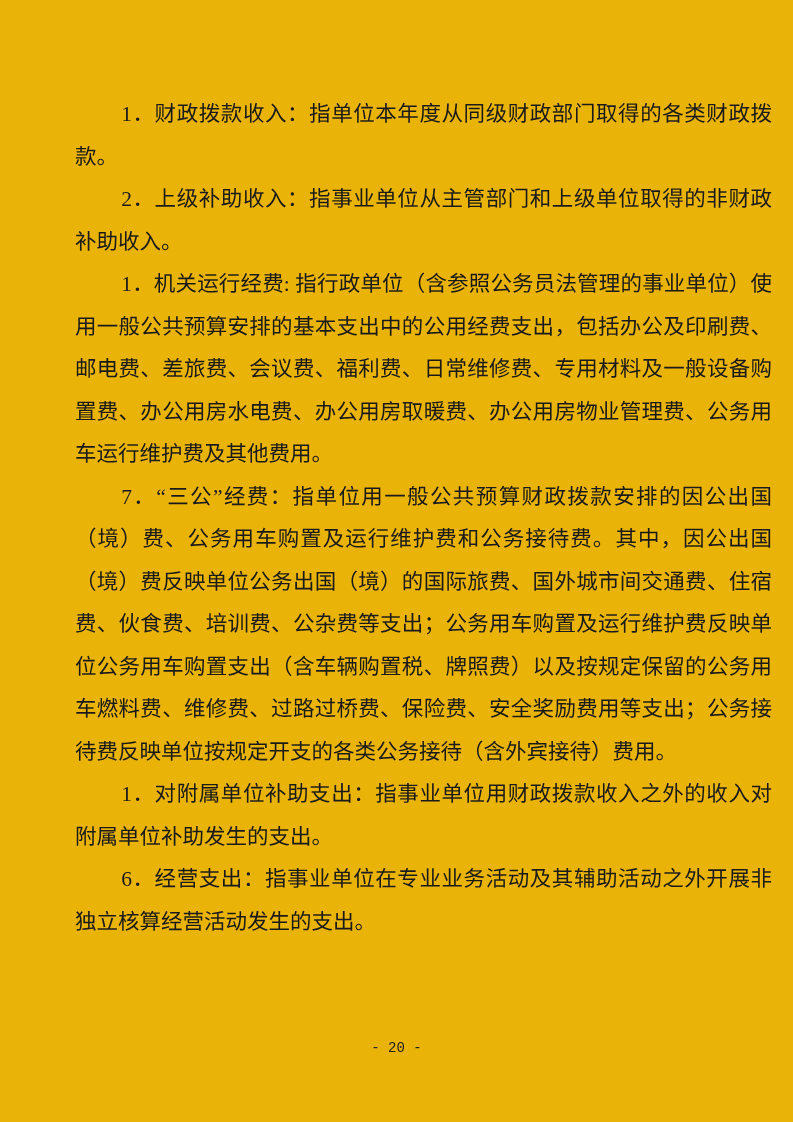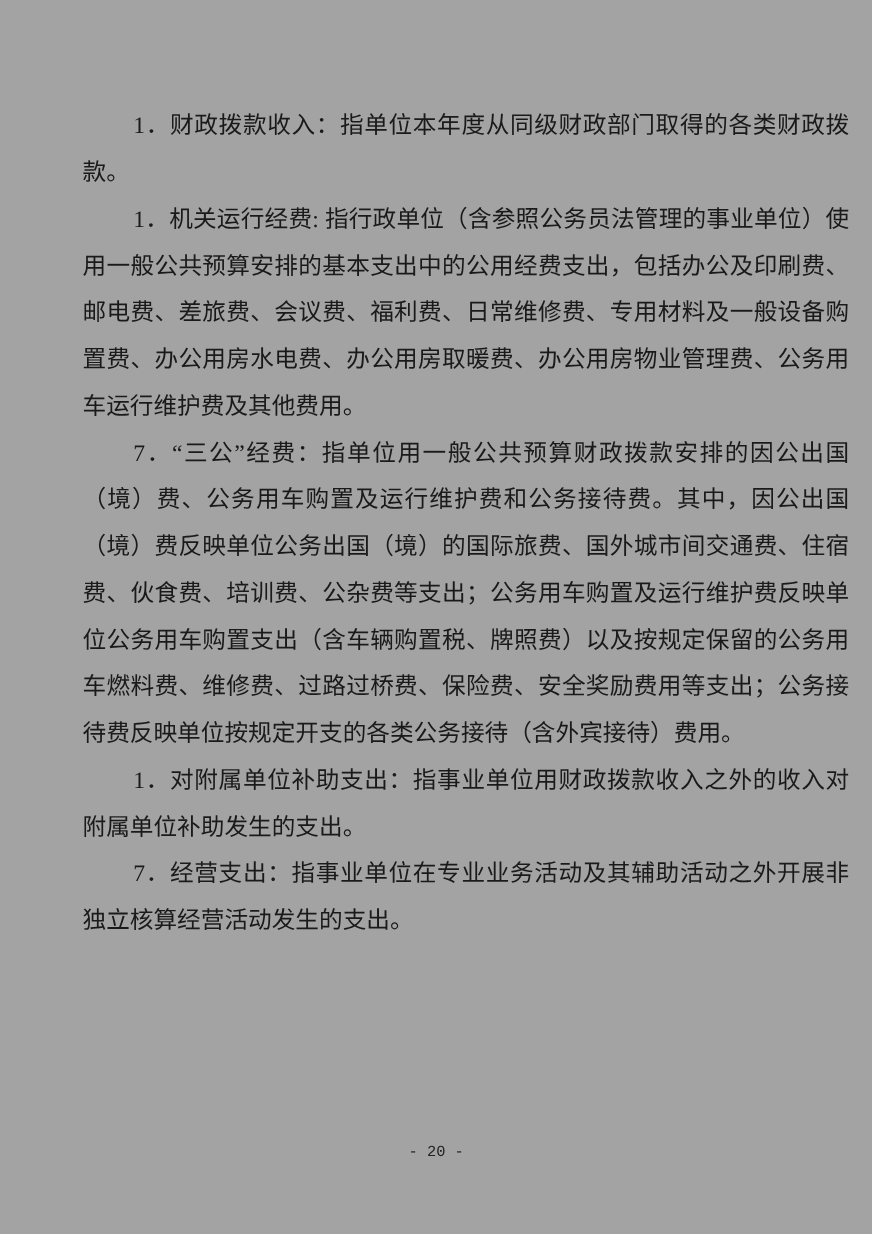--- a/index.html
+++ b/index.html
@@ -5,21 +5,21 @@
 <style>
   html, body {
     margin: 0;
     padding: 0;
     background: #ffffff;
   }
   .page {
     position: relative;
     width: 793px;
     height: 1122px;
-    background: #a3a3a3;
+    background: #eab308;
     overflow: hidden;
     font-family: "Liberation Serif", "DejaVu Serif", serif;
     color: #1a1a1a;
   }
   .content {
     position: absolute;
     left: 75px;
     top: 93px;
     width: 697px;
     font-size: 21.5px;
@@ -46,21 +46,22 @@
     color: #222222;
     font-family: Liberation Mono, monospace;
   }
 </style>
 </head>
 <body>
 
 <div class="page">
   <main class="content">
     <p class="para">1．财政拨款收入：指单位本年度从同级财政部门取得的各类财政拨款。</p>
+    <p class="para">2．上级补助收入：指事业单位从主管部门和上级单位取得的非财政补助收入。</p>
     <p class="para">1．机关运行经费: 指行政单位（含参照公务员法管理的事业单位）使用一般公共预算安排的基本支出中的公用经费支出，包括办公及印刷费、邮电费、差旅费、会议费、福利费、日常维修费、专用材料及一般设备购置费、办公用房水电费、办公用房取暖费、办公用房物业管理费、公务用车运行维护费及其他费用。</p>
     <p class="para">7．“三公”经费：指单位用一般公共预算财政拨款安排的因公出国（境）费、公务用车购置及运行维护费和公务接待费。其中，因公出国（境）费反映单位公务出国（境）的国际旅费、国外城市间交通费、住宿费、伙食费、培训费、公杂费等支出；公务用车购置及运行维护费反映单位公务用车购置支出（含车辆购置税、牌照费）以及按规定保留的公务用车燃料费、维修费、过路过桥费、保险费、安全奖励费用等支出；公务接待费反映单位按规定开支的各类公务接待（含外宾接待）费用。</p>
     <p class="para">1．对附属单位补助支出：指事业单位用财政拨款收入之外的收入对附属单位补助发生的支出。</p>
-    <p class="para">7．经营支出：指事业单位在专业业务活动及其辅助活动之外开展非独立核算经营活动发生的支出。</p>
+    <p class="para">6．经营支出：指事业单位在专业业务活动及其辅助活动之外开展非独立核算经营活动发生的支出。</p>
   </main>
   <footer class="footer">
     <span class="page-number">- 20 -</span>
   </footer>
 </div>
 
 </body></html>

